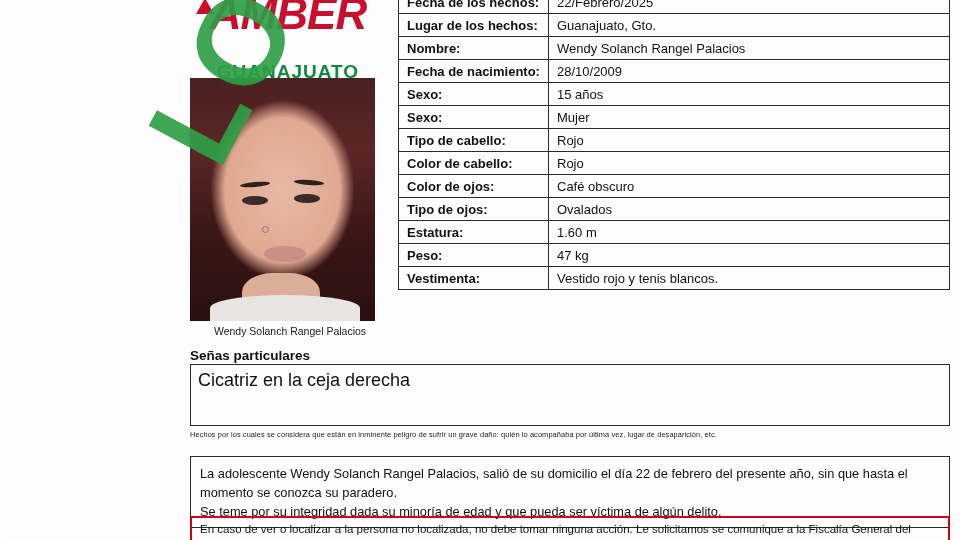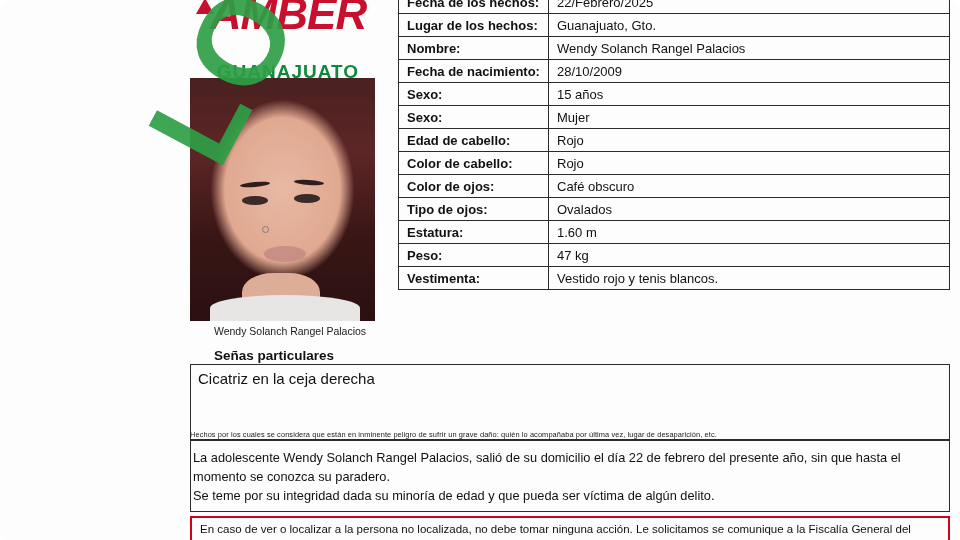--- a/index.html
+++ b/index.html
@@ -131,47 +131,47 @@
     vertical-align: middle;
     line-height: 15px;
   }
   .table td.k { font-weight: bold; width: 150px; white-space: nowrap; }
   .table td.v { font-weight: normal; }
 
   
   .senas-title {
     position: absolute;
     left: 190px; top: 348px;
-    font-size: 13.5px; font-weight: bold; color: #111; margin-left: 24px;
+    font-size: 13.5px; font-weight: bold; color: #111;
   }
   .senas-box {
     position: absolute;
     left: 190px; top: 364px;
-    width: 760px; height: 76px;
+    width: 760px; height: 62px;
     border: 1px solid #2b2b2b;
     padding: 5px 7px;
-    font-size: 15px;
+    font-size: 18px;
     color: #111;
   }
 
   .legalese {
     position: absolute;
     left: 190px; top: 430px;
     width: 760px;
     font-size: 7.4px;
     color: #1a1a1a;
     letter-spacing: 0.1px;
   }
 
   .narrative {
     position: absolute;
-    left: 190px; top: 440px;
+    left: 190px; top: 456px;
     width: 760px; height: 72px;
     border: 1px solid #2b2b2b;
-    padding: 7px 2px;
+    padding: 7px 9px;
     font-size: 12.8px;
     color: #111;
     line-height: 19px;
   }
   .narrative p + p { }
 
   .redbox {
     position: absolute;
     left: 190px; top: 516px;
     width: 760px; height: 30px;
@@ -247,21 +247,21 @@
         </tr>
         <tr>
           <td class="k">Sexo:</td>
           <td class="v">15 años</td>
         </tr>
         <tr>
           <td class="k">Sexo:</td>
           <td class="v">Mujer</td>
         </tr>
         <tr>
-          <td class="k">Edad de cabello:</td>
+          <td class="k">Tipo de cabello:</td>
           <td class="v">Rojo</td>
         </tr>
         <tr>
           <td class="k">Color de cabello:</td>
           <td class="v">Rojo</td>
         </tr>
         <tr>
           <td class="k">Color de ojos:</td>
           <td class="v">Café obscuro</td>
         </tr>

